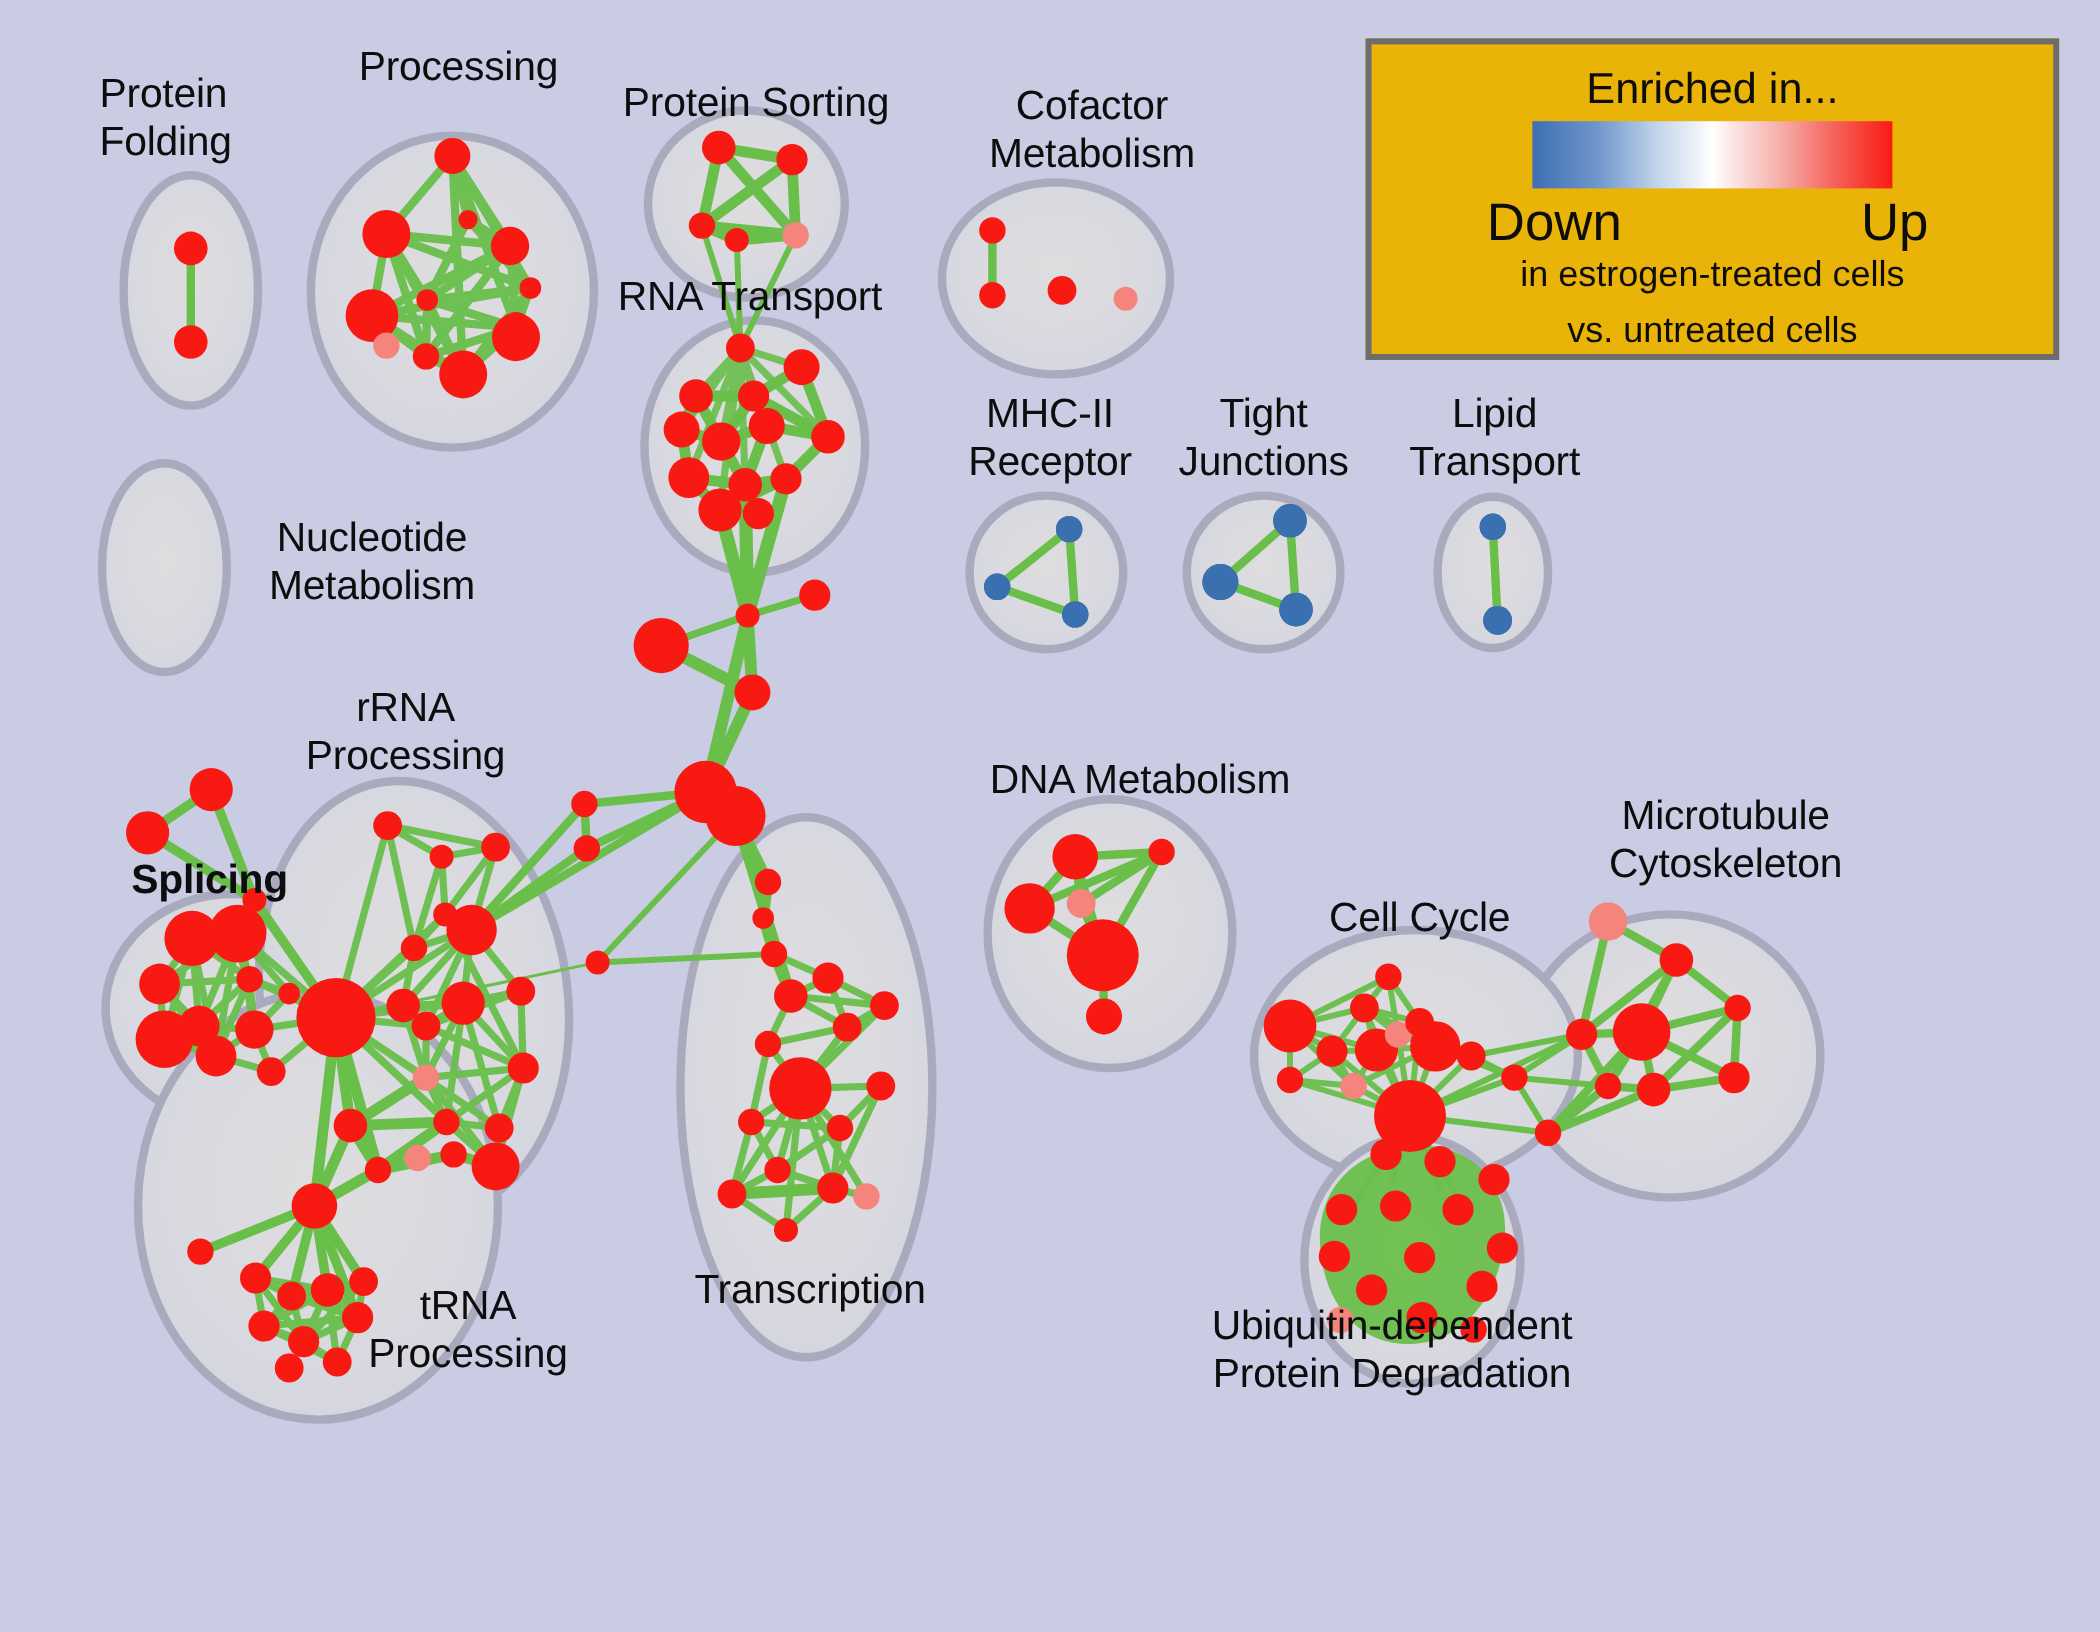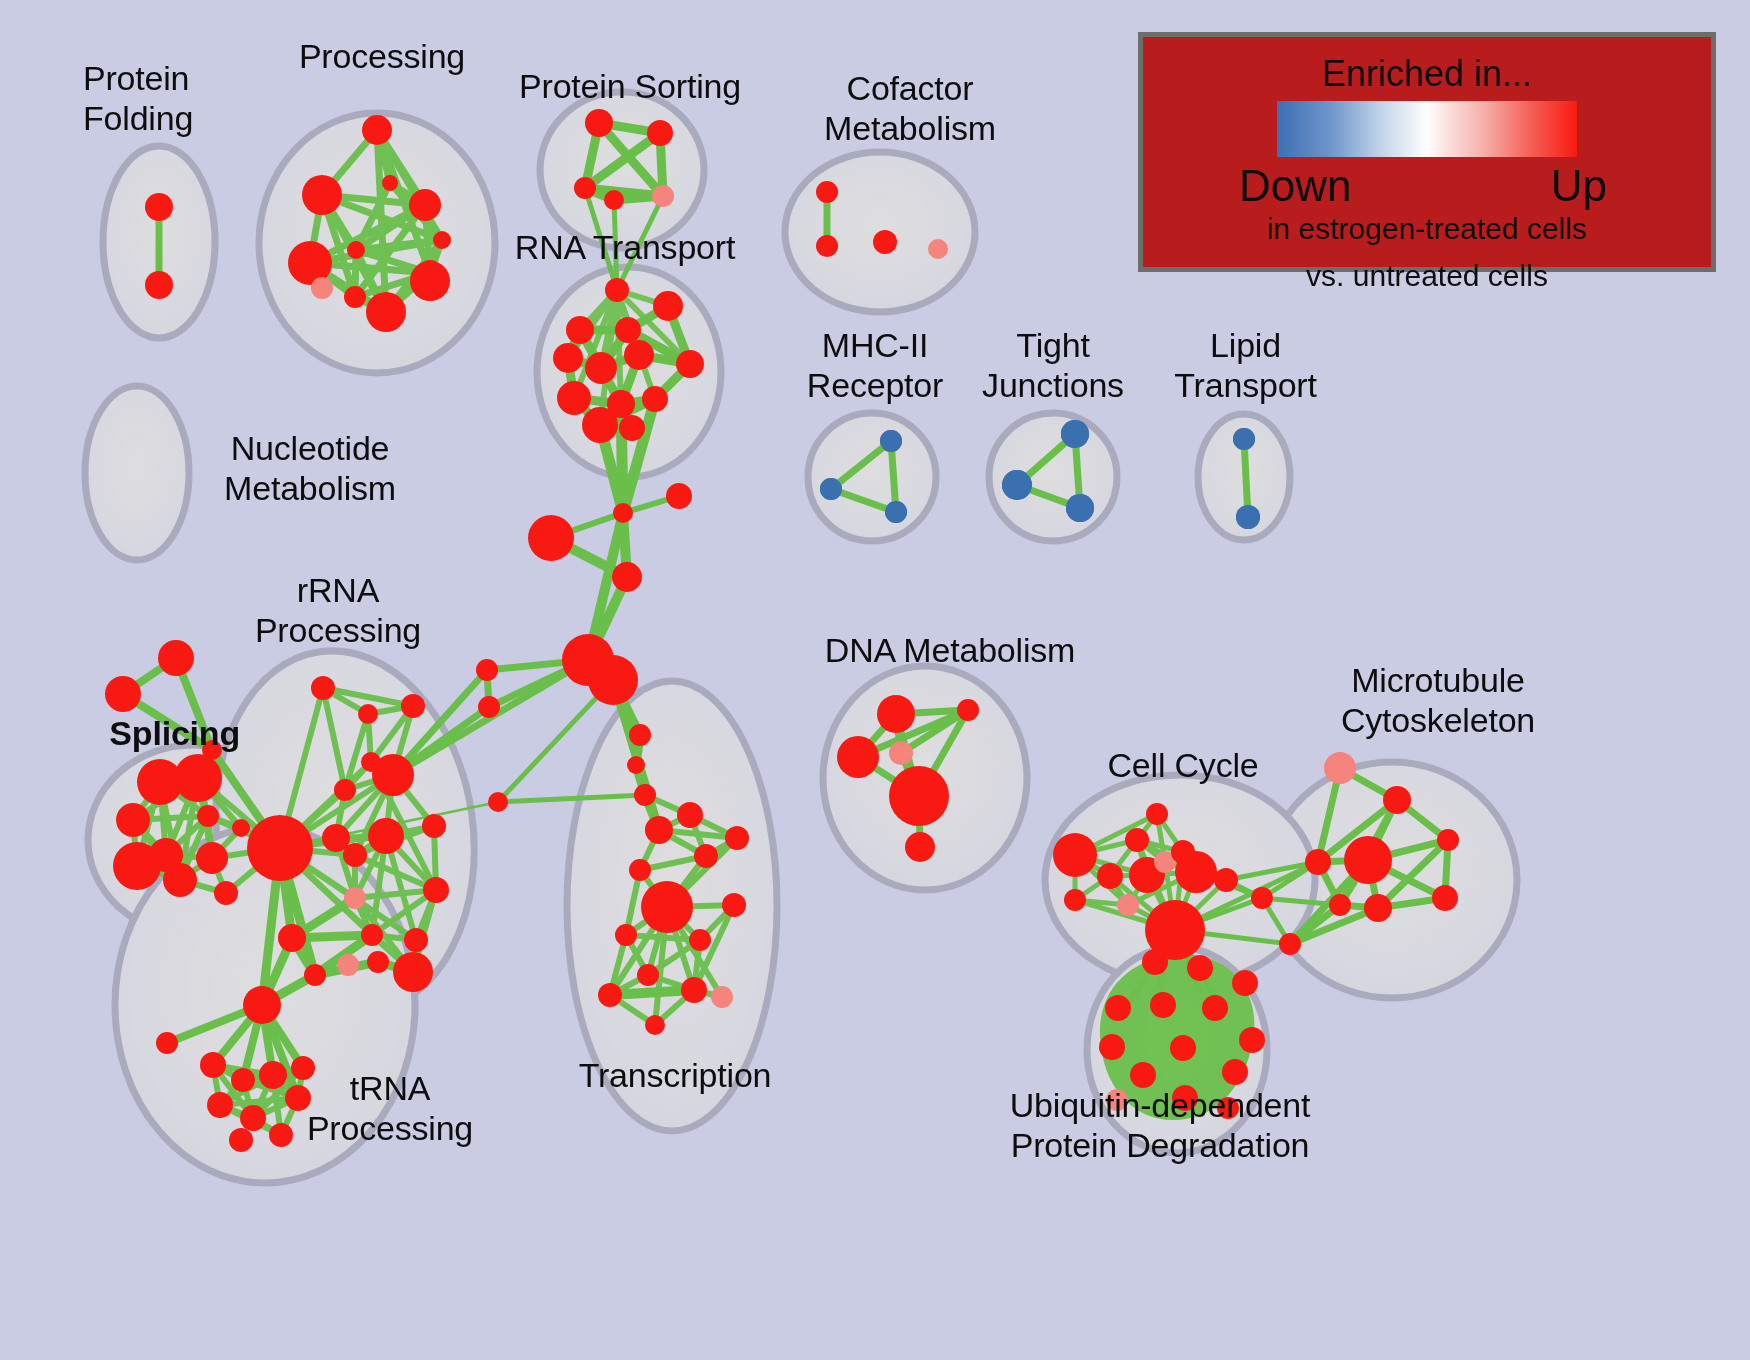--- a/index.html
+++ b/index.html
@@ -19,22 +19,22 @@
     line-height:40px;
     font-weight:400;
     white-space:pre;
     text-align:center;
     letter-spacing:-0.2px;
   }
   
   #legend{
     position:absolute;
     left:1138px;top:32px;
-    width:578px;height:240px;
-    background:#b91c1c;
+    width:578px;height:268px;
+    background:#eab308;
     border:5px solid #6d6d6d;
     box-sizing:border-box;
   }
   #legend-title{
     position:absolute;left:0;top:16px;width:100%;
     text-align:center;font-size:36px;color:#0d0d0d;
     font-family:"Liberation Sans", sans-serif;
   }
   #legend-bar{
     position:absolute;left:50%;top:64px;transform:translateX(-50%);

